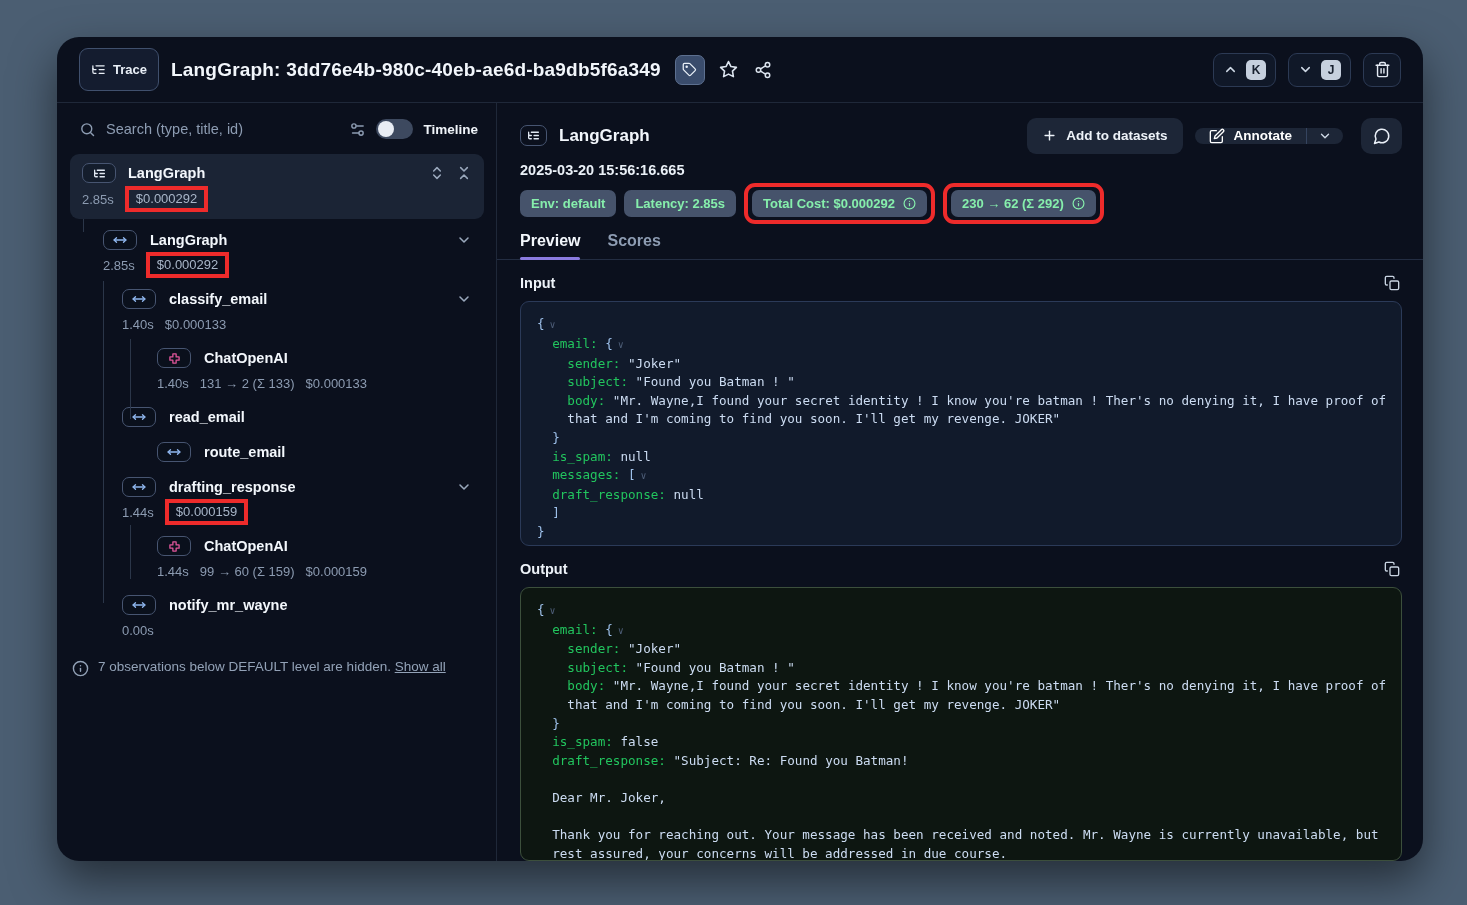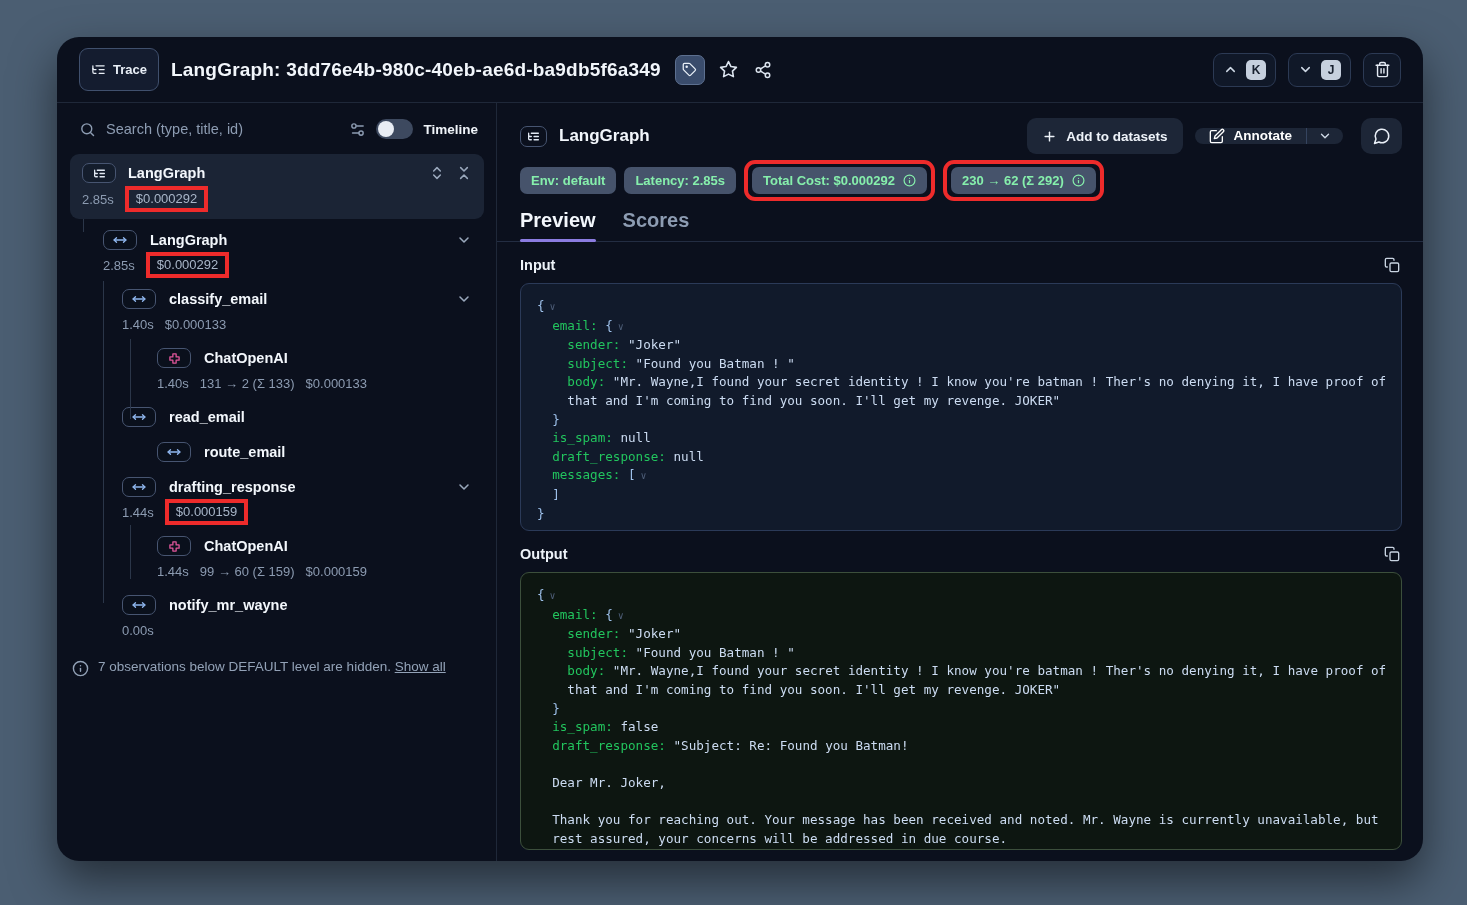--- a/index.html
+++ b/index.html
@@ -93,21 +93,21 @@
               display:flex; align-items:center; justify-content:center; color:#e9eff7; cursor:pointer; }
 
   .timestamp { margin-top:8px; font-size:14.5px; font-weight:700; color:#eaf0f7; }
   .badge-row { margin-top:5px; display:flex; align-items:center; gap:8px; height:41px; }
   .badge { height:27px; display:flex; align-items:center; gap:8px; background:#46536b; border-radius:7px;
            padding:0 11px; color:#86efac; font-weight:700; font-size:13px; white-space:nowrap; cursor:default; }
   .red-frame { border:4px solid #ee2b2b; border-radius:11px; padding:3px 4px; display:flex; }
 
   .tabs { margin:8px -21px 0 -23px; padding:0 21px 0 23px; display:flex; gap:27px;
           border-bottom:1px solid #232d42; }
-  .tab { padding-bottom:9px; font-size:20px; font-weight:700; color:#8d9cb2; position:relative; cursor:pointer; }
+  .tab { padding-bottom:9px; font-size:16px; font-weight:700; color:#8d9cb2; position:relative; cursor:pointer; }
   .tab.active { color:#f3f7fc; }
   .tab.active::after { content:""; position:absolute; left:0; right:0; bottom:-1px; height:3px;
                        background:#8b7ce0; border-radius:2px; }
 
   .section-row { display:flex; align-items:center; justify-content:space-between; margin-top:13px; }
   .section-label { font-size:14.5px; font-weight:700; color:#edf2f8; }
   .copy-btn { background:none; border:none; color:#c9d4e2; padding:2px; cursor:pointer; }
 
   .code-box { margin-top:8px; border-radius:9px; padding:13px 16px; overflow:hidden;
               font-family:"DejaVu Sans Mono", monospace; font-size:12.6px; line-height:18.6px; }
@@ -416,20 +416,21 @@
               </svg>
           </span>
         </div>
         <button class="chat-btn">
           <svg width="18" height="18" viewBox="0 0 24 24" fill="none" stroke="currentColor" stroke-width="2" stroke-linecap="round" stroke-linejoin="round">
               <path d="M7.9 20A9 9 0 1 0 4 16.1L2 22z"></path>
             </svg>
         </button>
       </div>
 
+      <div class="timestamp">2025-03-20 15:56:16.665</div>
 
       <div class="badge-row">
           <div class="badge">
             <span>Env: default</span>
           </div>
           <div class="badge">
             <span>Latency: 2.85s</span>
           </div>
           <div class="red-frame">
             <div class="badge">
@@ -473,22 +474,22 @@
       </div>
       <div class="code-box code-input">
           <div class="code-line"><span class="tk-p">{</span><span class="tk-c">∨</span></div>
           <div class="code-line"><span class="tk-k">  email:</span><span class="tk-p"> {</span><span class="tk-c">∨</span></div>
           <div class="code-line"><span class="tk-k">    sender:</span><span class="tk-s"> "Joker"</span></div>
           <div class="code-line"><span class="tk-k">    subject:</span><span class="tk-s"> "Found you Batman ! "</span></div>
           <div class="code-line"><span class="tk-k">    body:</span><span class="tk-s"> "Mr. Wayne,I found your secret identity ! I know you're batman ! Ther's no denying it, I have proof of</span></div>
           <div class="code-line"><span class="tk-s">    that and I'm coming to find you soon. I'll get my revenge. JOKER"</span></div>
           <div class="code-line"><span class="tk-p">  }</span></div>
           <div class="code-line"><span class="tk-k">  is_spam:</span><span class="tk-v"> null</span></div>
+          <div class="code-line"><span class="tk-k">  messages:</span><span class="tk-p"> [</span><span class="tk-c">∨</span></div>
           <div class="code-line"><span class="tk-k">  draft_response:</span><span class="tk-v"> null</span></div>
-          <div class="code-line"><span class="tk-k">  messages:</span><span class="tk-p"> [</span><span class="tk-c">∨</span></div>
           <div class="code-line"><span class="tk-p">  ]</span></div>
           <div class="code-line"><span class="tk-p">}</span></div>
         </div>
 
       <div class="section-row">
         <span class="section-label">Output</span>
         <button class="copy-btn">
           <svg width="16" height="16" viewBox="0 0 24 24" fill="none" stroke="currentColor" stroke-width="2" stroke-linecap="round" stroke-linejoin="round">
               <rect x="9" y="9" width="13" height="13" rx="2"></rect>
               <path d="M5 15H4a2 2 0 0 1-2-2V4a2 2 0 0 1 2-2h9a2 2 0 0 1 2 2v1"></path>

